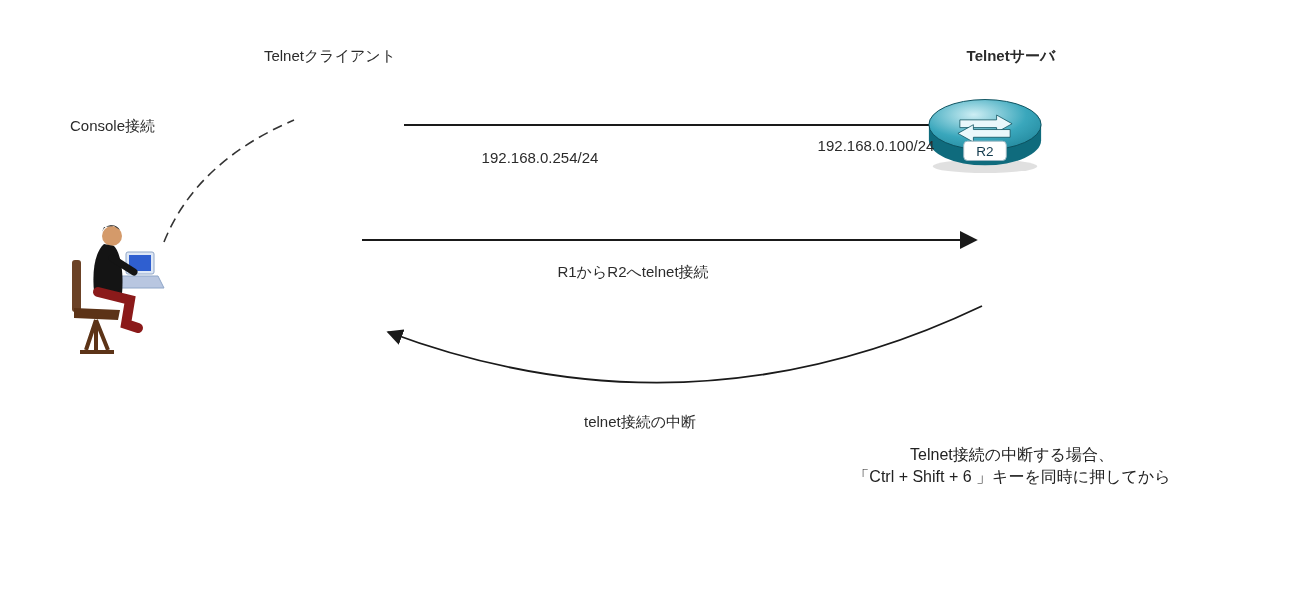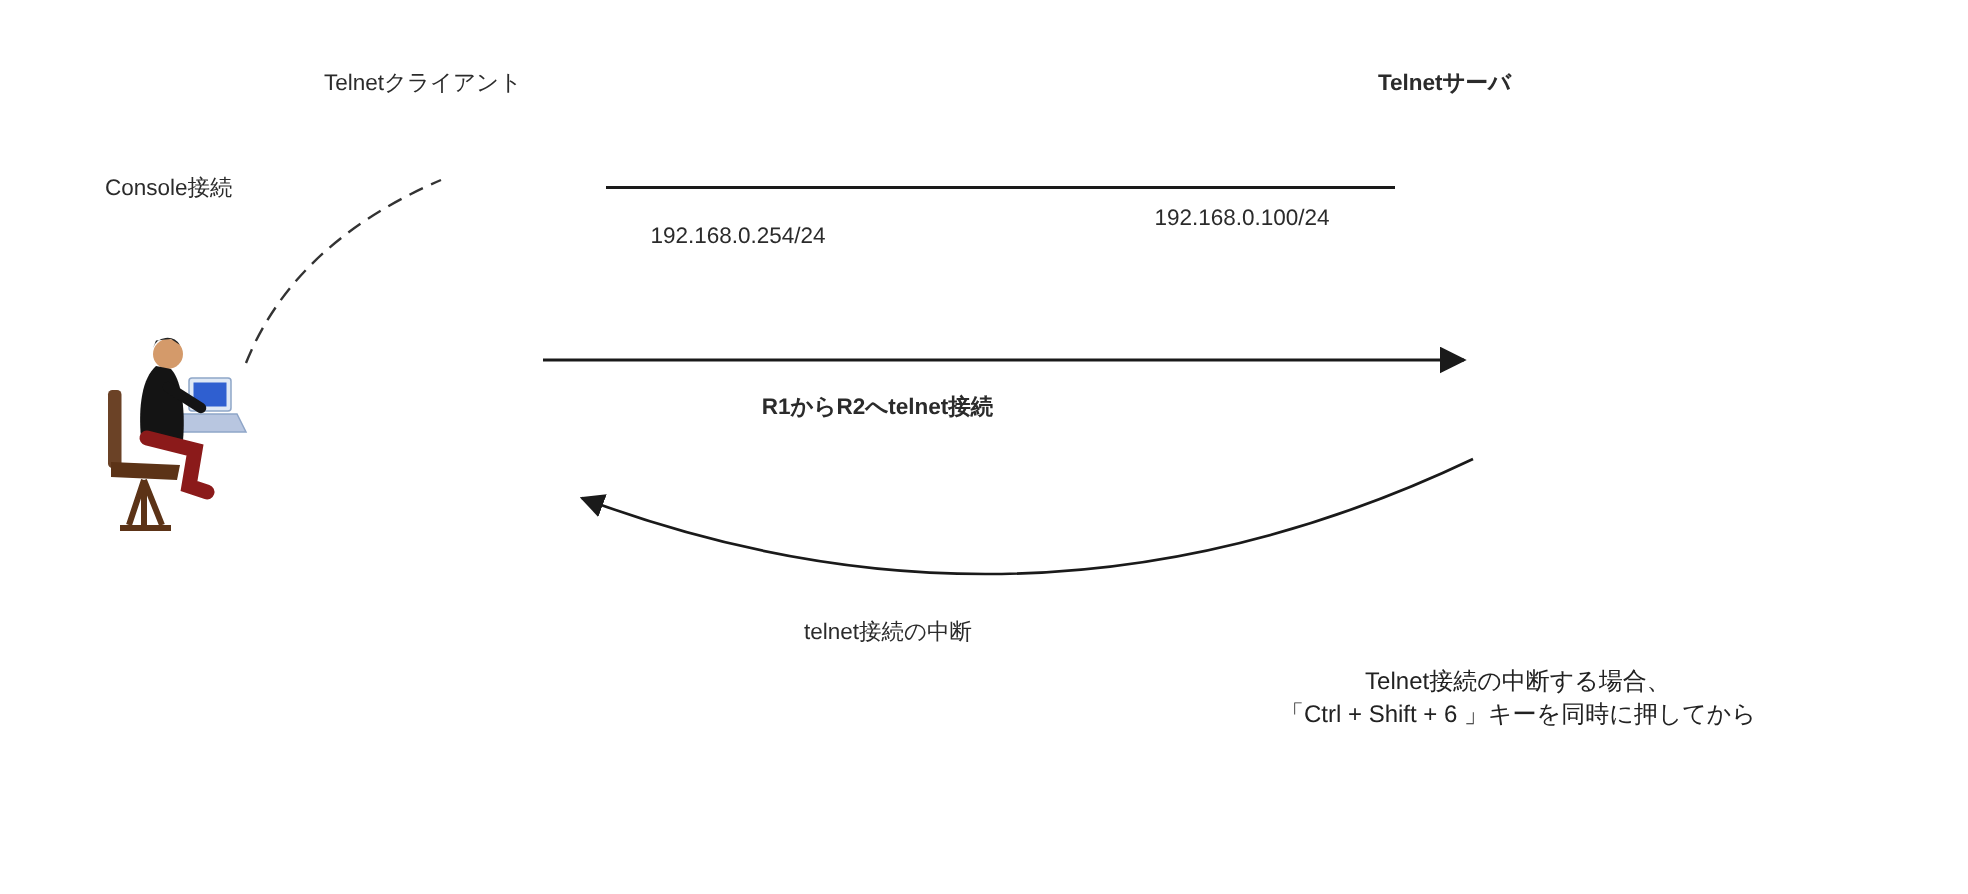--- a/index.html
+++ b/index.html
@@ -12,21 +12,21 @@
     overflow:hidden;
   }
   .overlay{position:absolute;left:0;top:0;width:1312px;height:596px;}
   .lbl{
     position:absolute;
     font-size:15px;
     line-height:20px;
     color:#2b2b2b;
     white-space:nowrap;
   }
-  .centered{transform:translateX(-50%);}
+  .centered{transform:translateX(-50%);margin-left:48px;}
   .router{position:absolute;width:120px;height:89px;}
   .person{position:absolute;left:62px;top:208px;width:110px;height:150px;}
   .note{
     position:absolute;
     left:1012px;top:444px;
     transform:translateX(-50%);
     text-align:center;
     font-size:16px;
     line-height:22px;
     color:#222222;
@@ -65,32 +65,50 @@
     <path d="M60,68 L96,68 L102,80 L54,80 z" fill="#b8c6e0" stroke="#8fa6c8"></path>
 
     <circle cx="50" cy="28" r="10" fill="#d49a6a"></circle>
     <path d="M40,24 A10,10 0 0 1 58,22 L52,18 L42,19 z" fill="#222222"></path>
     <path d="M42,36 C33,44 30,62 32,84 L60,86 C62,62 58,44 52,38 z" fill="#141414"></path>
     <path d="M50,50 L72,64" stroke="#141414" stroke-width="7" stroke-linecap="round"></path>
     <path d="M36,84 L68,92 L64,116 L76,120" stroke="#8b1a1a" stroke-width="10" fill="none" stroke-linecap="round"></path>
   </svg>
 
 
+  <div class="router" style="left:925px;top:86px;">
+    <svg viewBox="0 0 124 92" width="120" height="89">
+      <defs>
+        <radialGradient id="gradR2" cx="40%" cy="30%" r="85%">
+          <stop offset="0%" stop-color="#cdeef4"></stop>
+          <stop offset="55%" stop-color="#3aa7bc"></stop>
+          <stop offset="100%" stop-color="#1d8196"></stop>
+        </radialGradient>
+      </defs>
+      <ellipse cx="62" cy="83" rx="54" ry="7" fill="#000000" opacity="0.12"></ellipse>
+      <path d="M4,40 L4,56 A58,26 0 0 0 120,56 L120,40" fill="#0f6b7d"></path>
+      <ellipse cx="62" cy="40" rx="58" ry="26" fill="url(#gradR2)" stroke="#0a4f5c" stroke-width="1"></ellipse>
+      <path d="M36,35 h38 v-5 l16,9 l-16,9 v-5 h-38 z" fill="#eaf8fb" stroke="#0a4f5c" stroke-width="0.8"></path>
+      <path d="M88,45 h-38 v-5 l-16,9 l16,9 v-5 h38 z" fill="#eaf8fb" stroke="#0a4f5c" stroke-width="0.8"></path>
+      <rect x="40" y="57" width="44" height="20" rx="4" fill="#ffffff" stroke="#9bb6c2"></rect>
+      <text x="62" y="72" text-anchor="middle" font-size="14" font-family="Liberation Sans, sans-serif" fill="#123a4d">R2</text>
+    </svg>
+  </div>
 
   <div class="lbl centered" style="left:282px;top:46px;">Telnetクライアント</div>
 
   <div class="lbl centered" style="left:963px;top:46px;font-weight:bold;">Telnetサーバ</div>
 
   <div class="lbl" style="left:70px;top:116px;text-align:center;">Console接続</div>
 
   <div class="lbl centered" style="left:492px;top:148px;">192.168.0.254/24</div>
 
   <div class="lbl centered" style="left:828px;top:136px;">192.168.0.100/24</div>
 
-  <div class="lbl centered" style="left:585px;top:262px;font-weight:bold;">R1からR2へtelnet接続</div>
+  <div class="lbl centered" style="left:585px;top:262px;">R1からR2へtelnet接続</div>
 
   <div class="lbl centered" style="left:592px;top:412px;">telnet接続の中断</div>
 
   <div class="note">
     <div>Telnet接続の中断する場合、</div>
     <div>「Ctrl + Shift + 6 」キーを同時に押してから</div>
   </div>
 
 </div>
 

